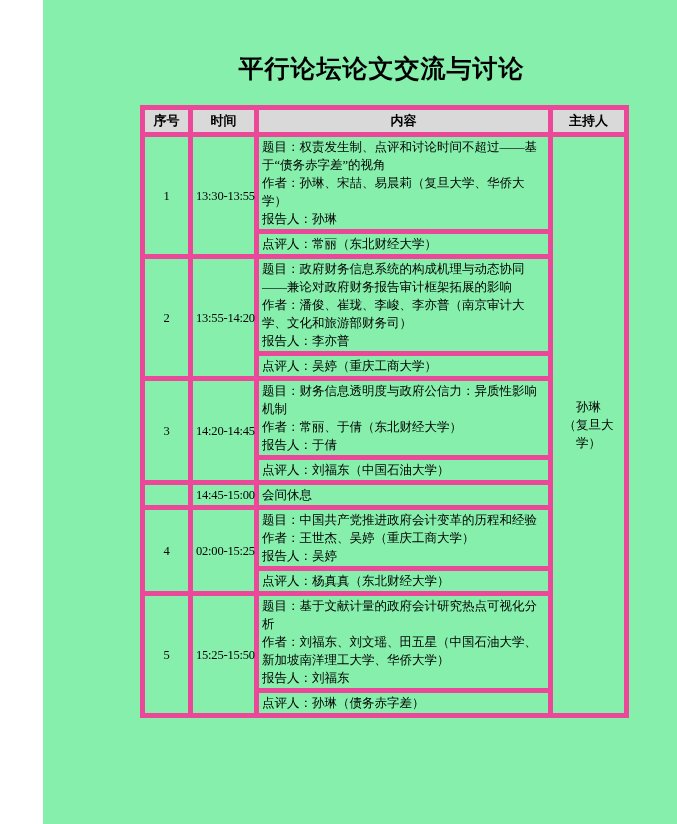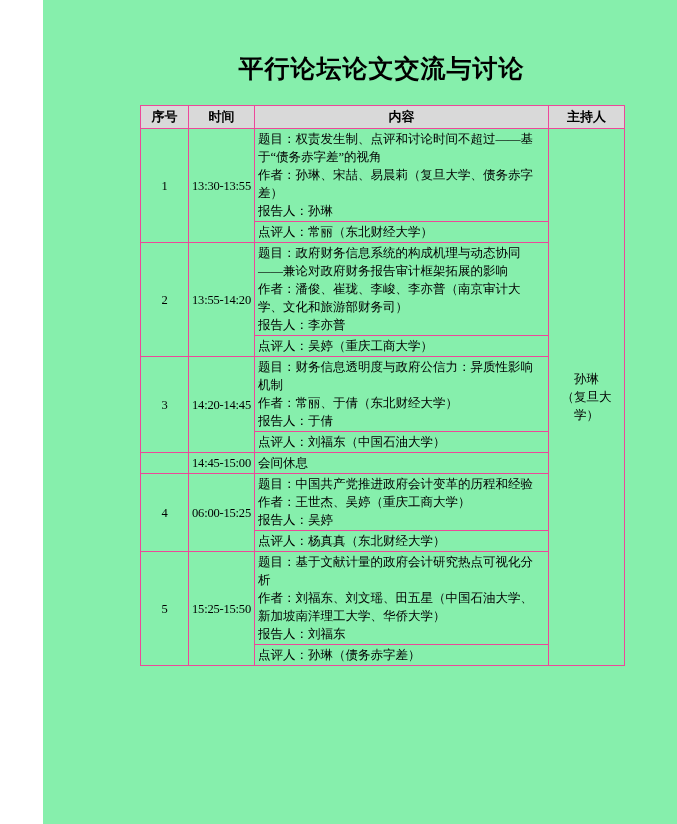--- a/index.html
+++ b/index.html
@@ -33,21 +33,21 @@
     font-size: 13.5px;
   }
   table.schedule {
     border-collapse: collapse;
     table-layout: fixed;
     margin-left: 97px;
     width: 484px;
   }
   table.schedule th,
   table.schedule td {
-    border: 1px solid #ec4899;
+    border: 5px solid #ec4899;
     font-size: 12.5px;
     line-height: 18px;
     padding: 1px 3px;
     word-break: break-all;
   }
   table.schedule th {
     background: #d9d9d9;
     text-align: center;
     font-weight: bold;
     font-size: 13px;
@@ -96,21 +96,21 @@
       <th>时间</th>
       <th>内容</th>
       <th>主持人</th>
     </tr>
 
     <tr>
       <td class="cell-center" rowspan="2">1</td>
       <td class="cell-center time-cell" rowspan="2">13:30-13:55</td>
       <td class="content-cell">
         <div>题目：权责发生制、点评和讨论时间不超过——基于“债务赤字差”的视角</div>
-        <div>作者：孙琳、宋喆、易晨莉（复旦大学、债务赤字差）</div>
+        <div>作者：孙琳、宋喆、易晨莉（复旦大学、华侨大学）</div>
         <div>报告人：孙琳</div>
       </td>
       <td class="moderator-cell" rowspan="11">
         <div>孙琳</div>
         <div>（复旦大学）</div>
       </td>
     </tr>
     <tr>
       <td class="content-cell">点评人：常丽（东北财经大学）</td>
     </tr>
@@ -142,21 +142,21 @@
     </tr>
 
     <tr>
       <td class="cell-center"></td>
       <td class="cell-center time-cell">14:45-15:00</td>
       <td class="content-cell">会间休息</td>
     </tr>
 
     <tr>
       <td class="cell-center" rowspan="2">4</td>
-      <td class="cell-center time-cell" rowspan="2">06:00-15:25</td>
+      <td class="cell-center time-cell" rowspan="2">02:00-15:25</td>
       <td class="content-cell">
         <div>题目：中国共产党推进政府会计变革的历程和经验</div>
         <div>作者：王世杰、吴婷（重庆工商大学）</div>
         <div>报告人：吴婷</div>
       </td>
     </tr>
     <tr>
       <td class="content-cell">点评人：杨真真（东北财经大学）</td>
     </tr>
 

